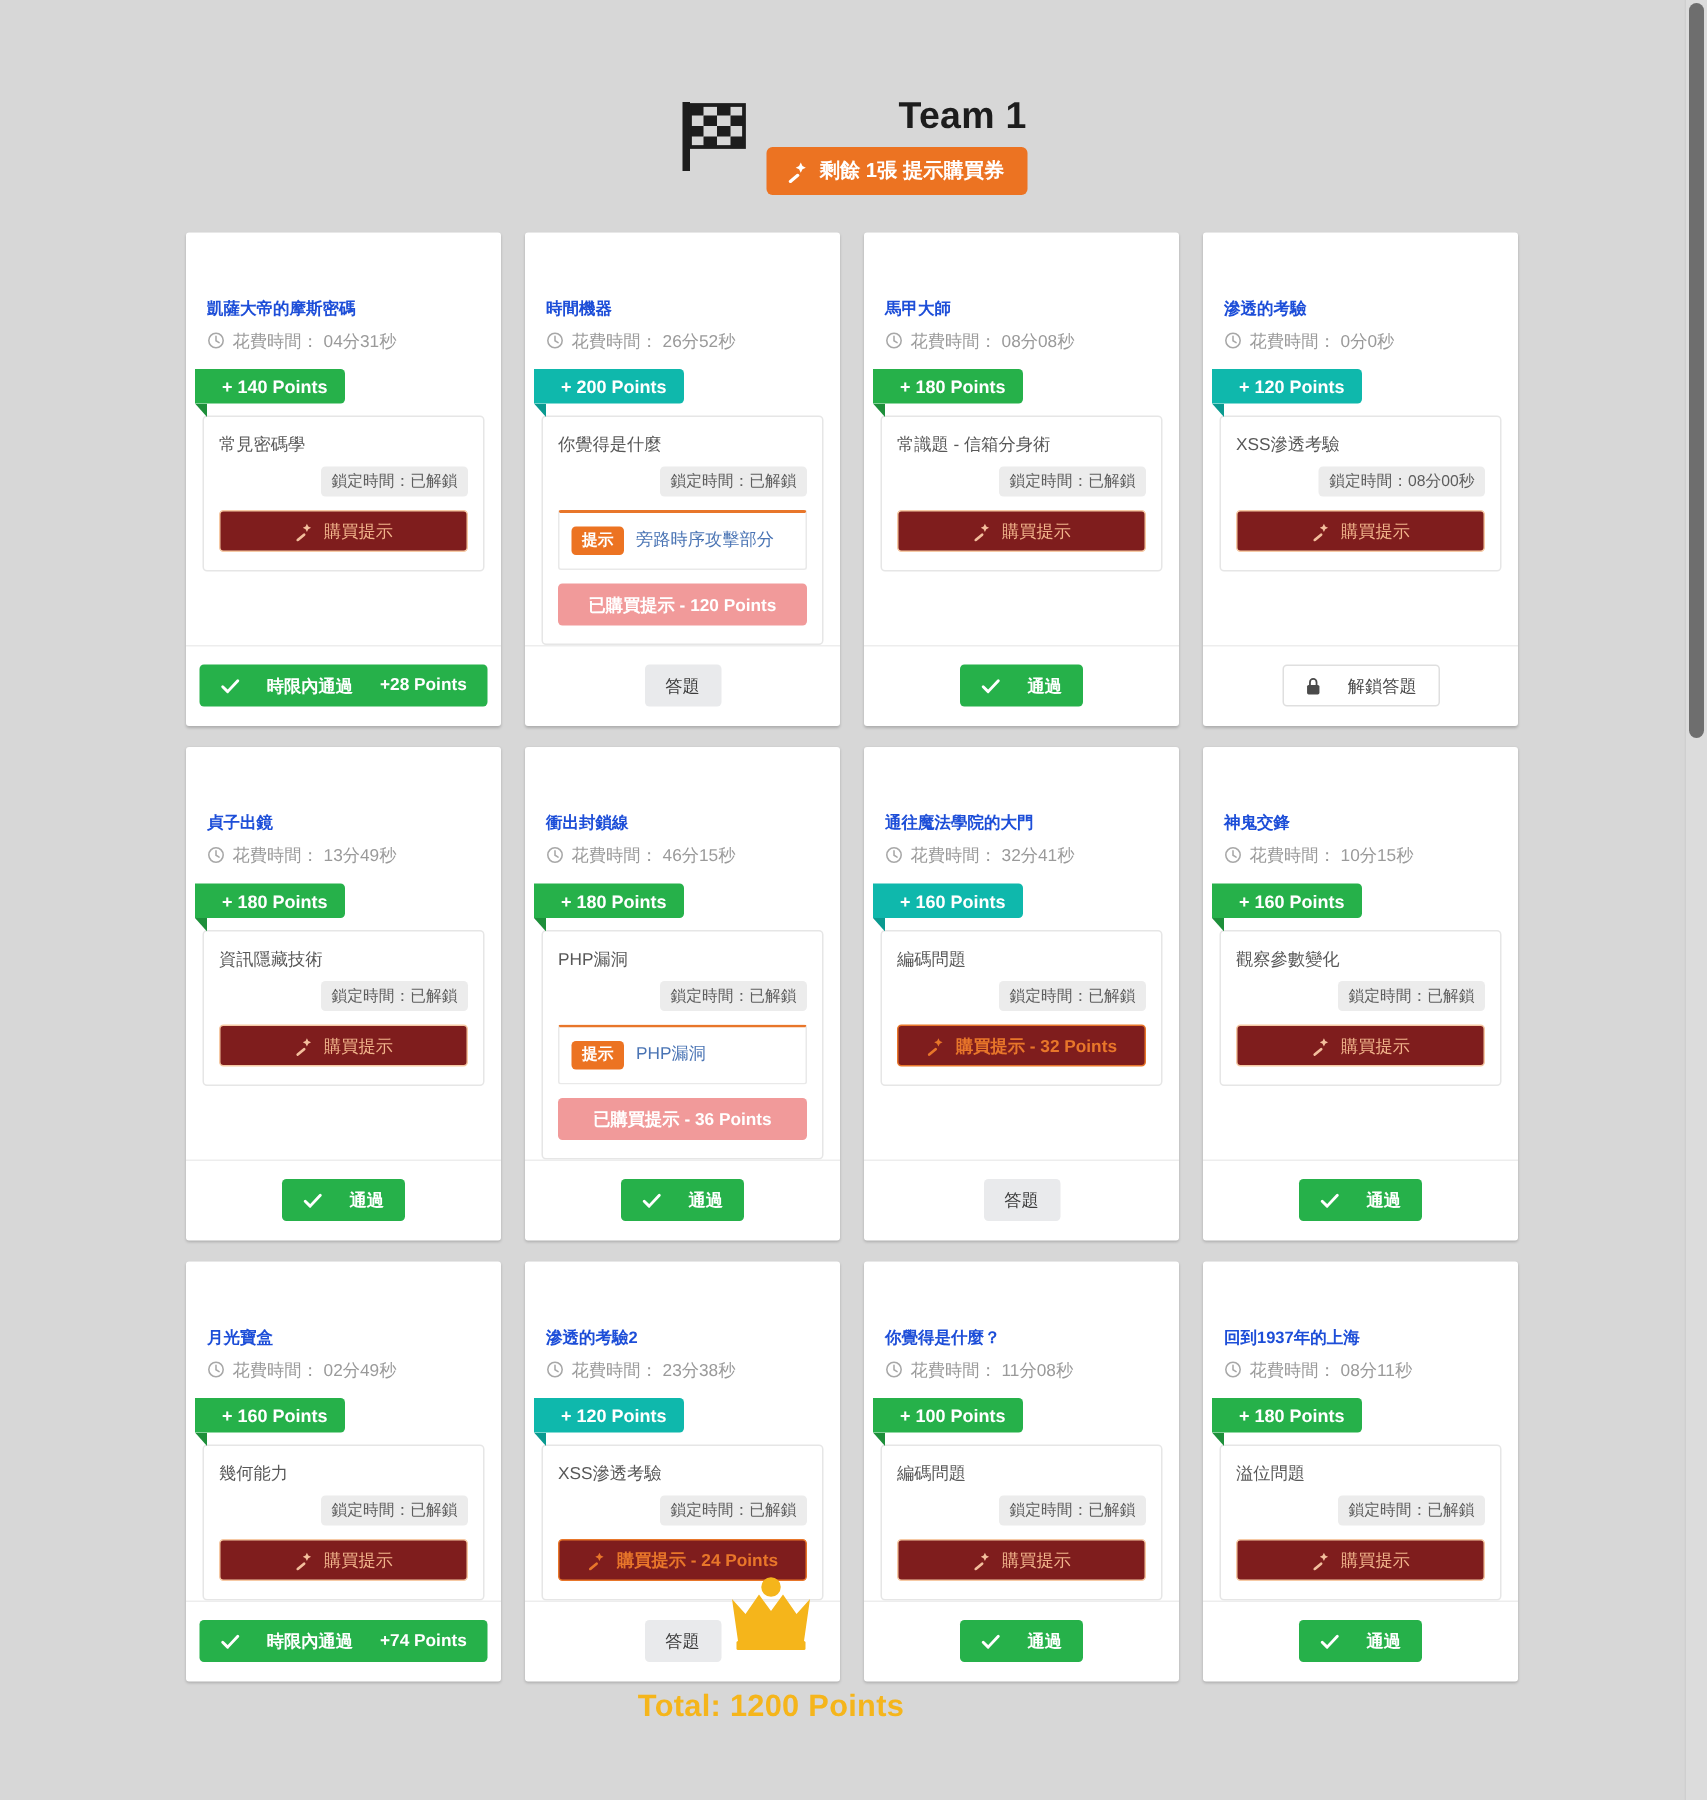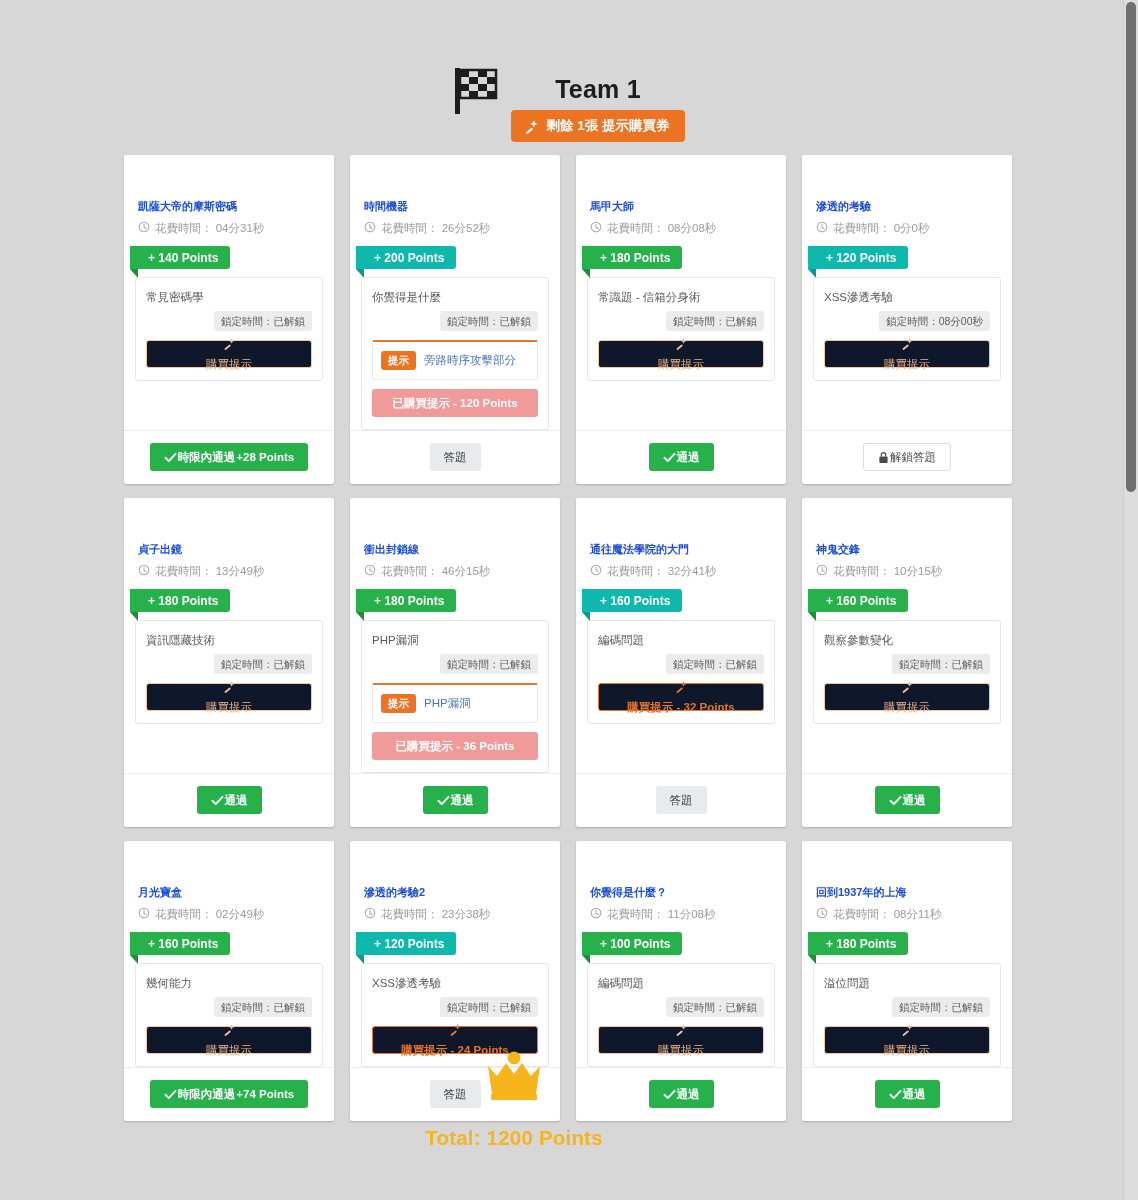--- a/index.html
+++ b/index.html
@@ -19,21 +19,21 @@
 
   
   .header {
     display: flex;
     justify-content: center;
     align-items: flex-start;
     padding-top: 62px;
     gap: 12px;
   }
   .flag-icon { width: 46px; height: 50px; flex: none; margin-top: 4px; }
-  .header-text { display: flex; flex-direction: column; align-items: center; margin-top: 12px; }
+  .header-text { display: flex; flex-direction: column; align-items: flex-end; }
   .team-title {
     font-size: 25px;
     font-weight: bold;
     color: #1d1d1d;
     line-height: 30px;
     letter-spacing: .2px;
   }
   .ticket-badge {
     margin-top: 6px;
     background: #ec7322;
@@ -145,30 +145,29 @@
     white-space: nowrap;
     line-height: 12px;
   }
 
   .buy-btn {
     margin-top: 9px;
     width: 100%;
     height: 28px;
     border: 1px solid #f6c9a4;
     border-radius: 3px;
-    background: #0f172a;
+    background: #7f1d1d;
     display: flex;
     align-items: center;
     justify-content: center;
     gap: 7px;
     font-size: 11.5px;
     color: #f2b58c;
     white-space: nowrap;
     cursor: default;
-    flex-direction: column;
   }
   .buy-btn.active {
     border: 1.6px solid #e8762a;
     color: #e8762a;
     font-weight: bold;
     cursor: pointer;
     align-items: center;
   }
   .wand-sm { width: 13px; height: 13px; flex: none; }
 
@@ -224,21 +223,21 @@
     margin-top: auto;
     border-top: 1px solid #ededed;
     padding: 12px 0 13px 0;
     display: flex;
     justify-content: center;
   }
   .act {
     display: inline-flex;
     align-items: center;
     justify-content: center;
-    gap: 1px;
+    gap: 18px;
     height: 28px;
     padding: 0 14px;
     border-radius: 3px;
     font-size: 11.5px;
     font-weight: bold;
     white-space: nowrap;
     border: none;
     cursor: pointer;
   }
   .act.pass { background: #26b14a; color: #fff; }

